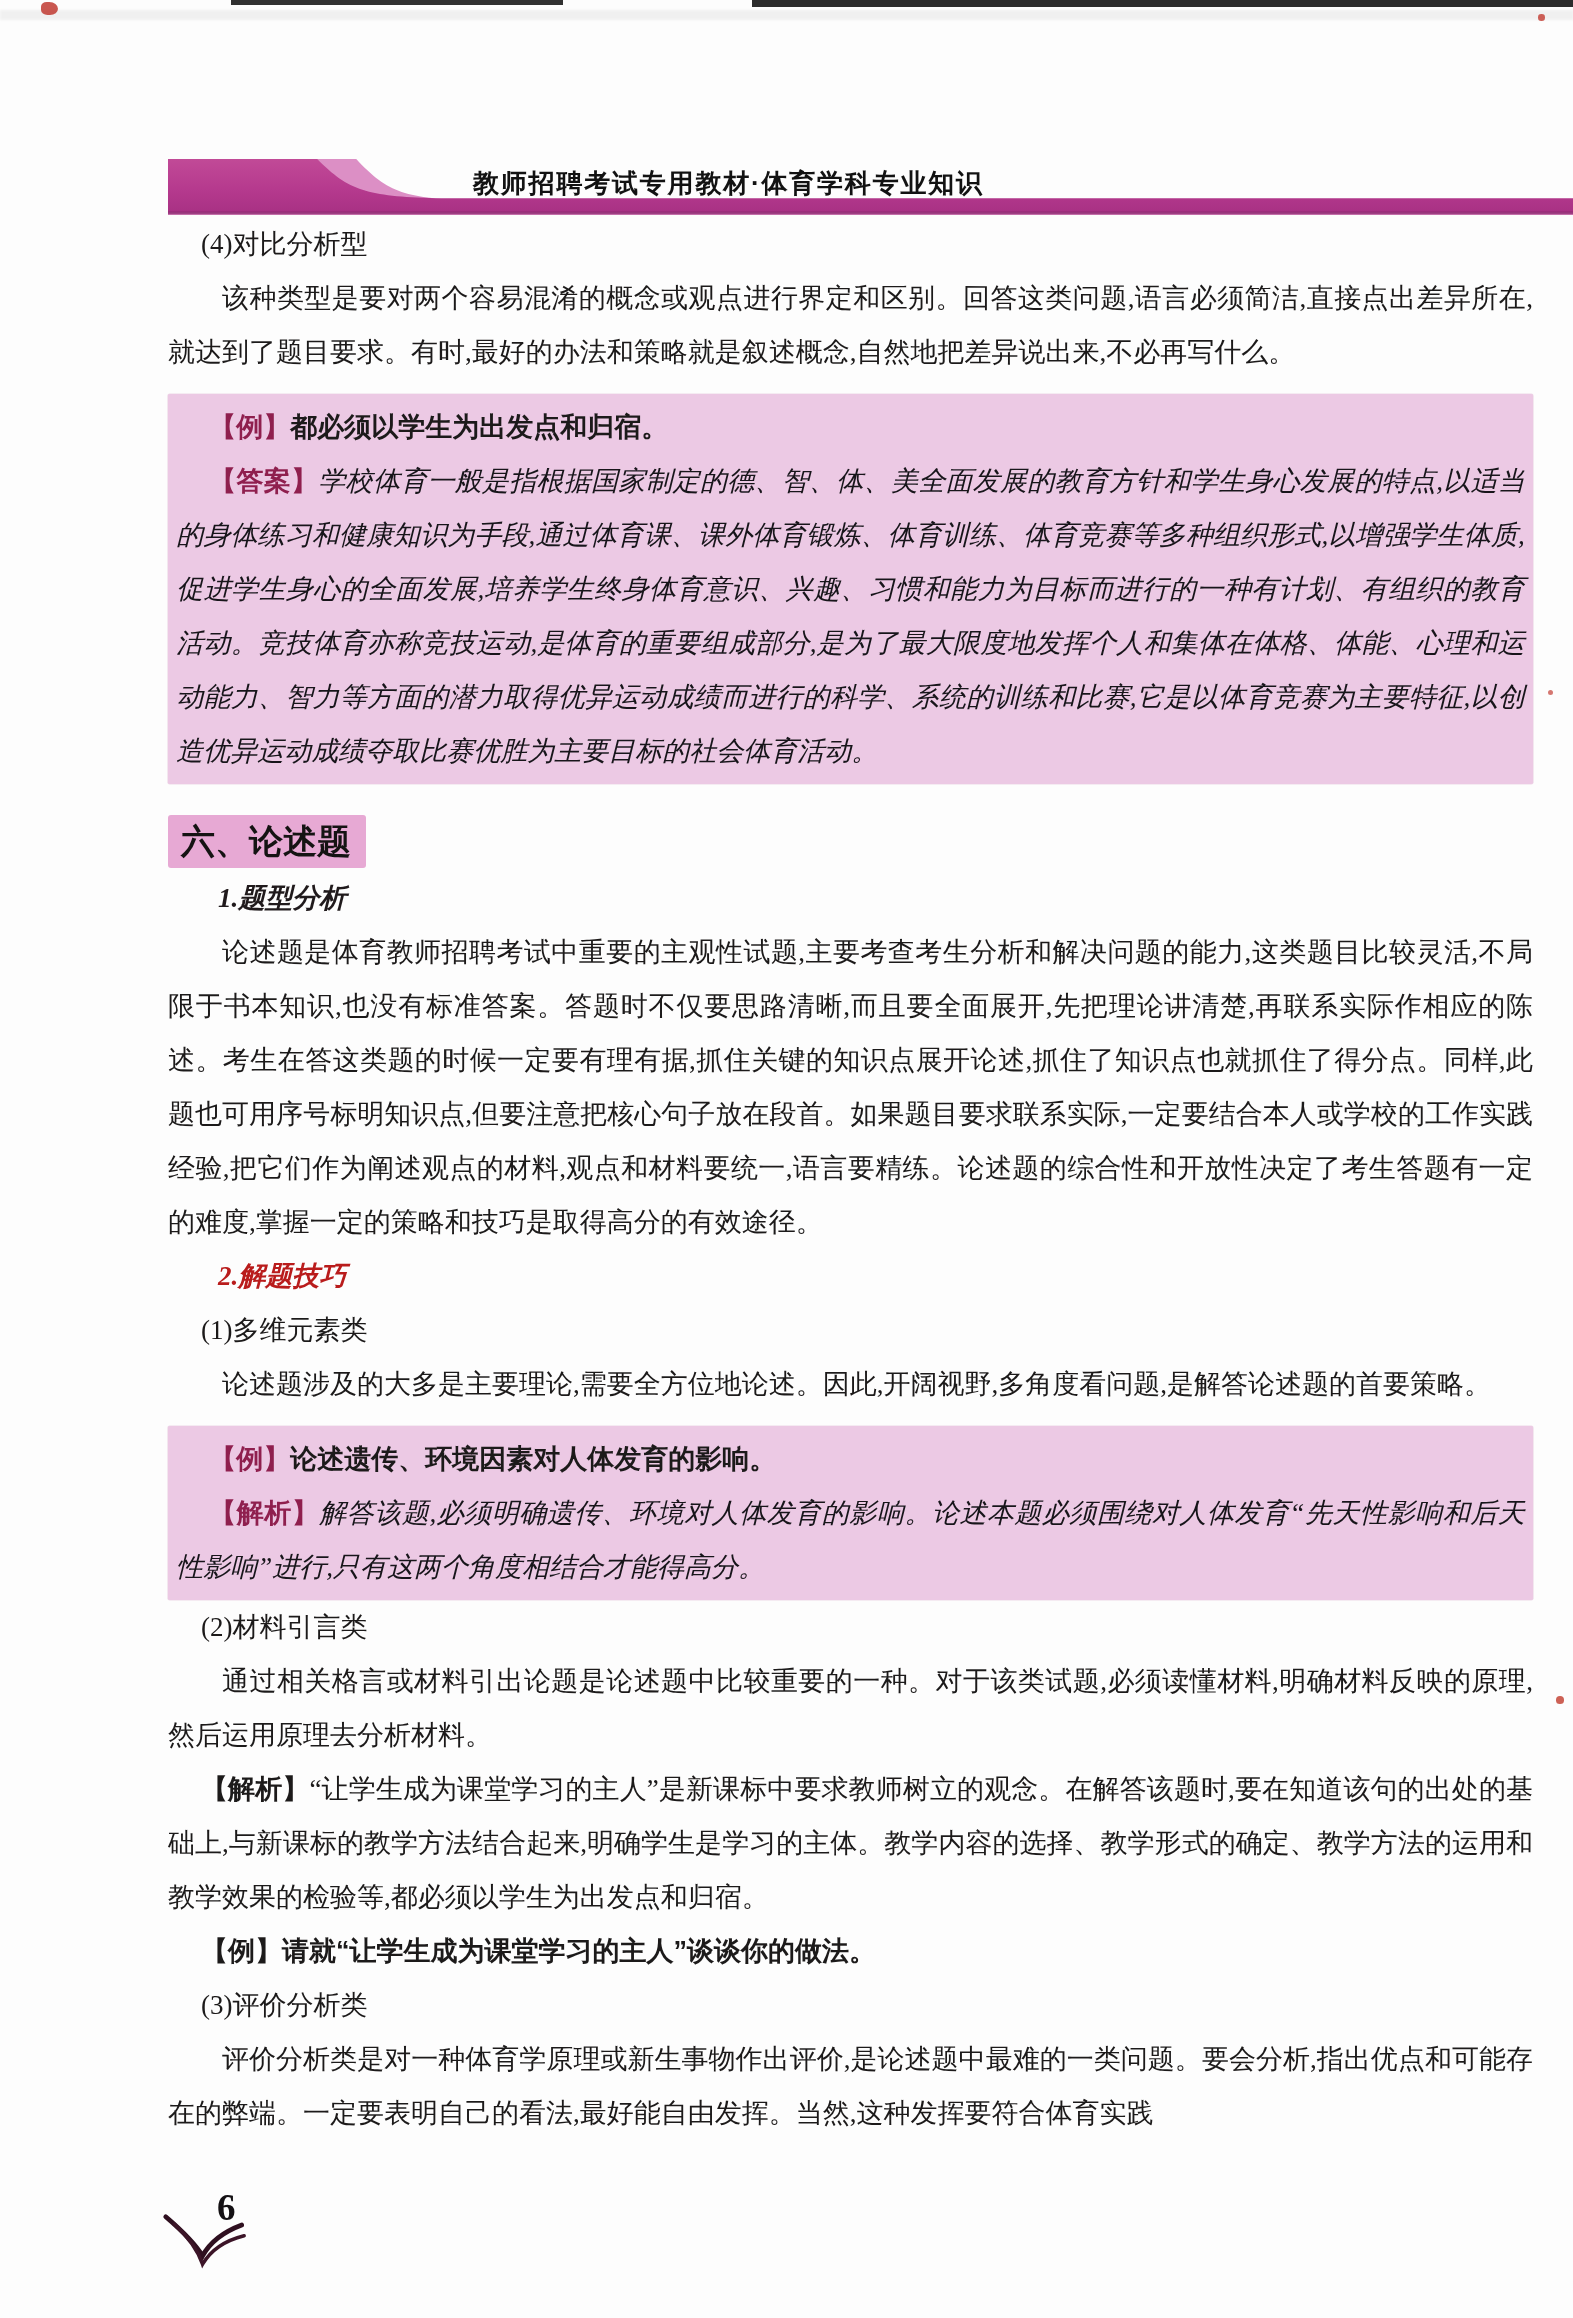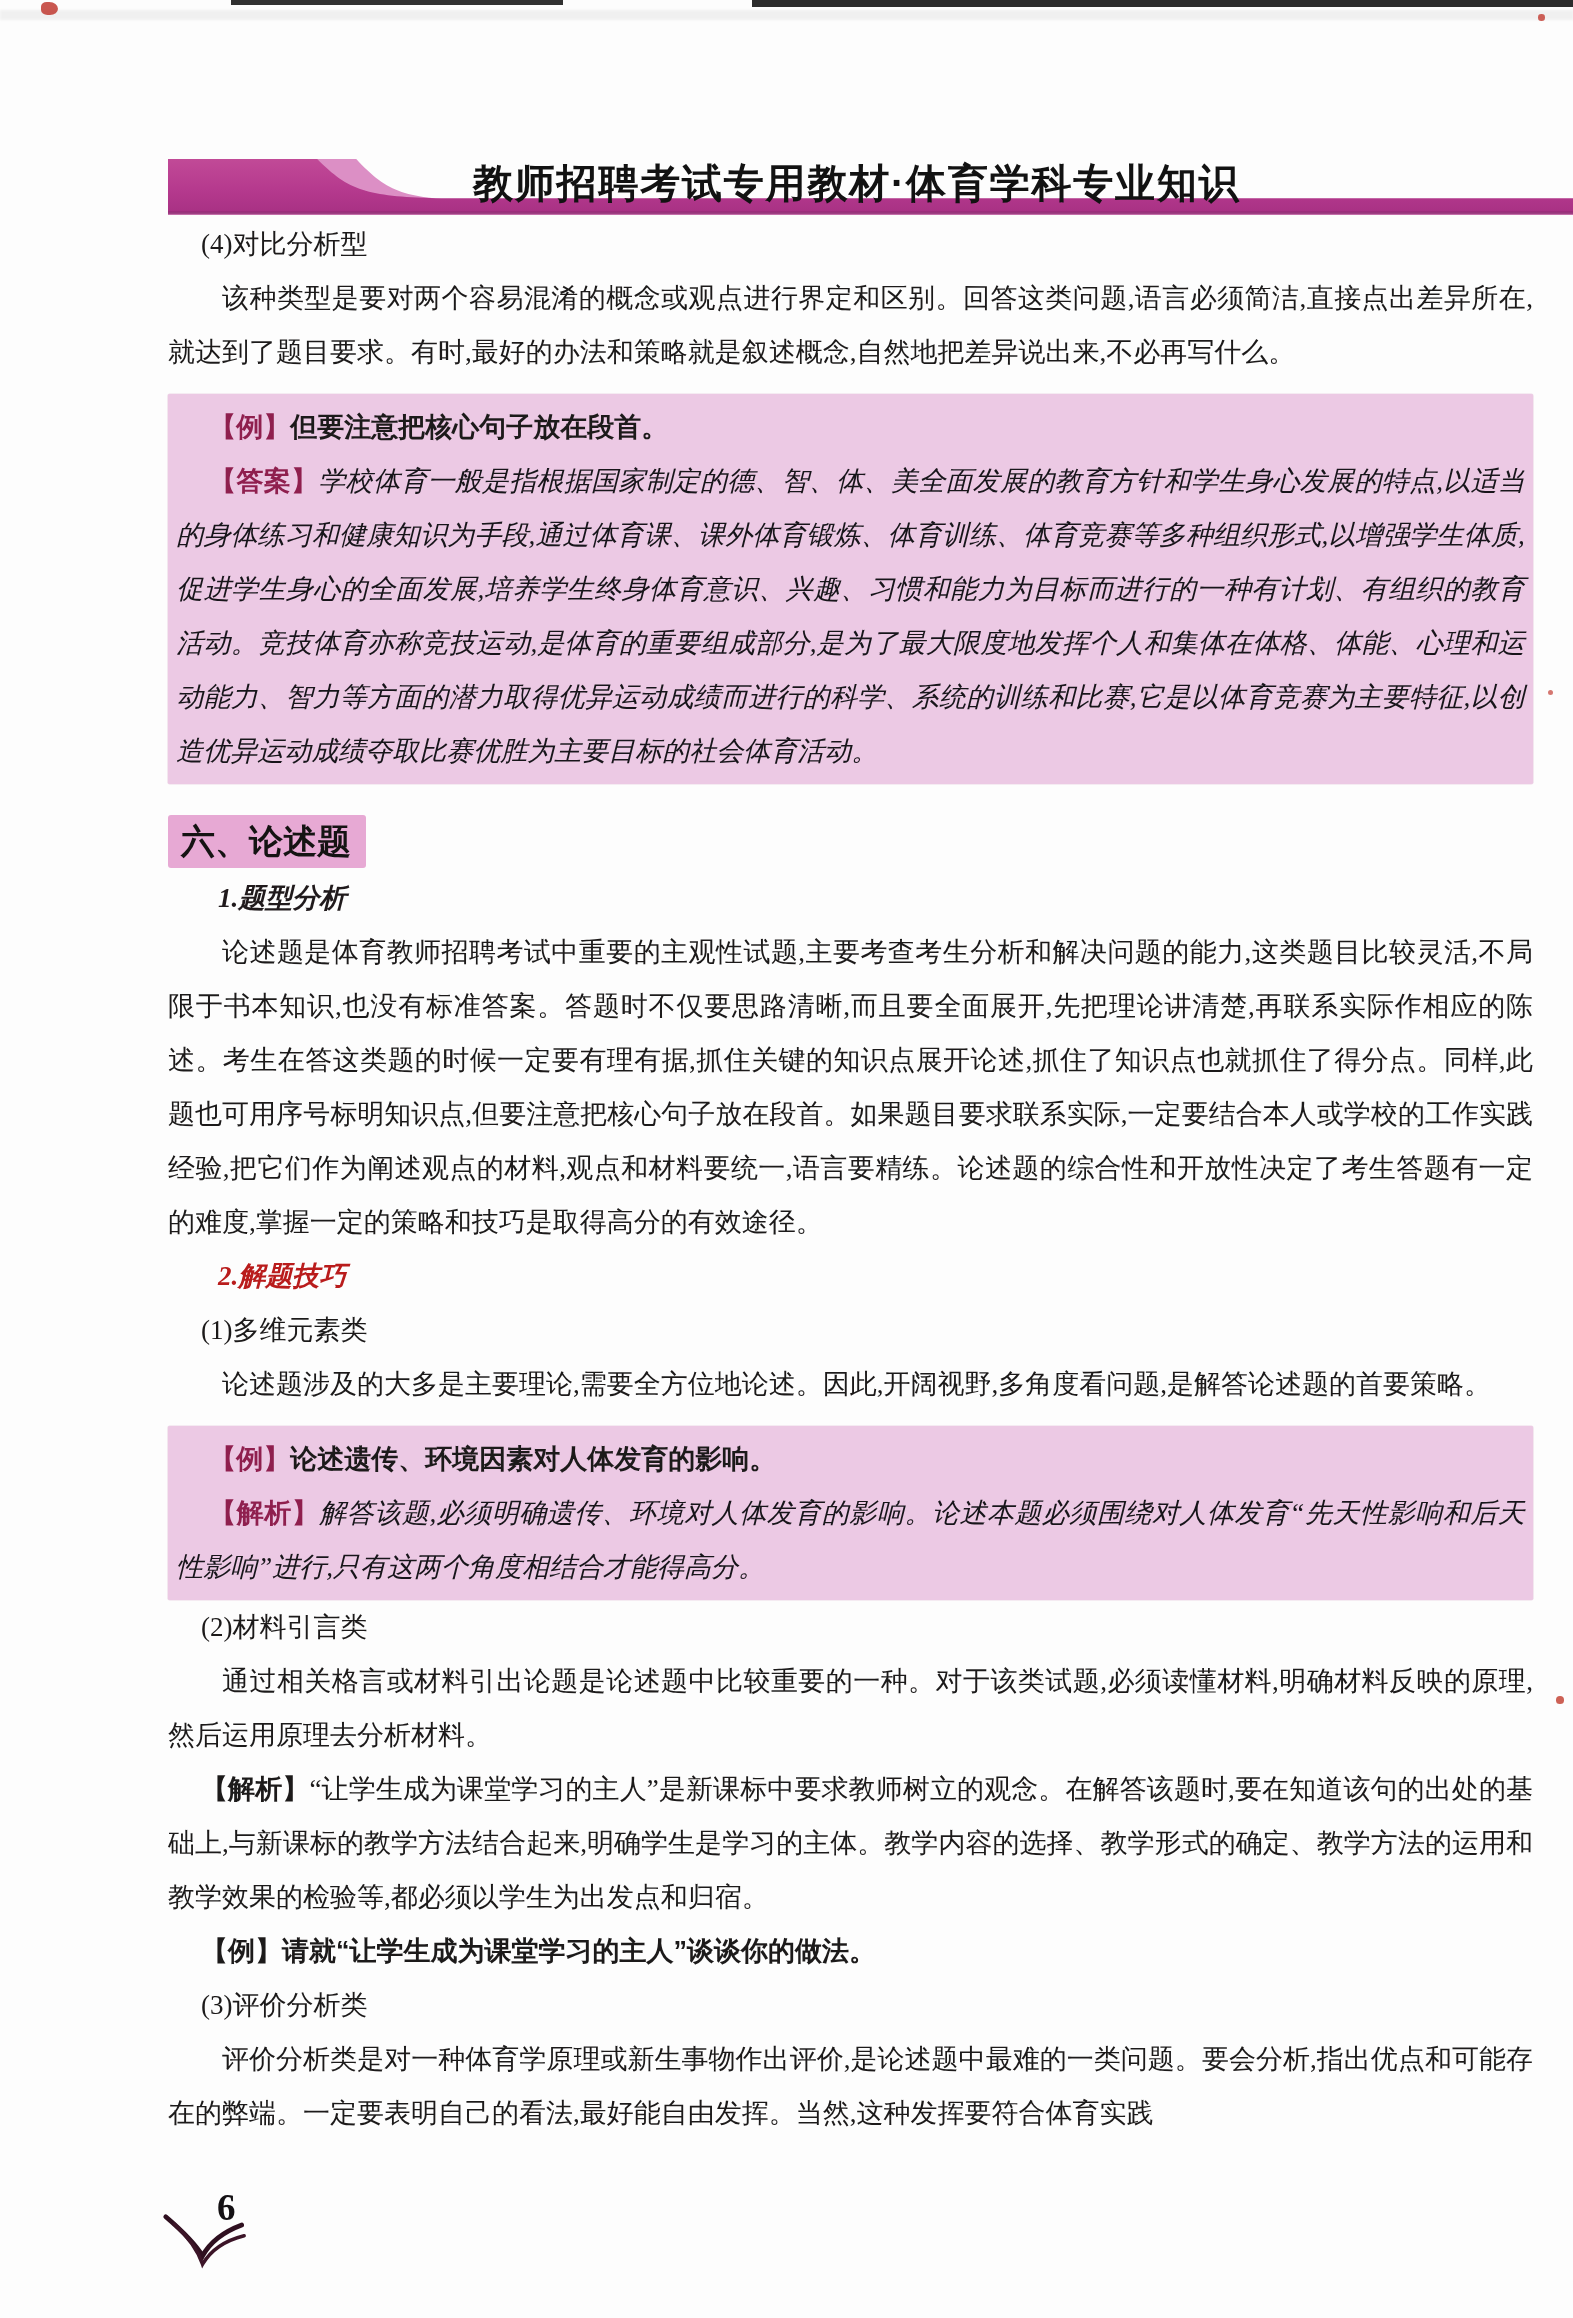--- a/index.html
+++ b/index.html
@@ -23,21 +23,21 @@
   .speck.tr { left: 1538px; top: 14px; width: 6.5px; height: 6.5px; background: #c23a30; opacity: .8; }
   .speck.r1 { left: 1548px; top: 690px; width: 5.3px; height: 5.3px; background: #c74a42; opacity: .75; }
   .speck.r2 { left: 1556px; top: 1696px; width: 7.7px; height: 7.7px; background: #c0392b; opacity: .8; }
 
   
   .header-band { position: absolute; left: 168px; top: 159px; width: 1406px; height: 56px; }
   .header-band svg { display: block; width: 100%; height: 100%; }
   .header-title {
     position: absolute; left: 305px; top: 4.7px;
     font-family: "Liberation Sans", "DejaVu Sans", sans-serif;
-    font-weight: 700; font-size: 40px; line-height: 38px;
+    font-weight: 700; font-size: 26px; line-height: 38px;
     color: #121212; letter-spacing: 1.8px; white-space: nowrap;
   }
 
   
   .content {
     position: absolute; left: 168px; top: 217px; width: 1365px;
     font-size: 27px; line-height: 54px; text-align: justify;
   }
   .content p { margin: 0; }
   .body-par { text-indent: 54px; }
@@ -119,21 +119,21 @@
   </div>
 
   <div class="content">
 
     <p class="num-label">(4)对比分析型</p>
 
     <p class="body-par">该种类型是要对两个容易混淆的概念或观点进行界定和区别。回答这类问题,语言必须简洁,直接点出差异所在,就达到了题目要求。有时,最好的办法和策略就是叙述概念,自然地把差异说出来,不必再写什么。</p>
 
     <div class="pink-box mt-box">
       <div class="inner">
-        <p class="tagged"><span class="tag">【例】</span><span class="hei">但要注意把核心句子放在段首。</span></p>
+        <p class="tagged"><span class="tag">【例】</span><span class="hei">都必须以学生为出发点和归宿。</span></p>
         <p class="tagged"><span class="tag">【答案】</span><span class="kai-body">学校体育一般是指根据国家制定的德、智、体、美全面发展的教育方针和学生身心发展的特点,以适当的身体练习和健康知识为手段,通过体育课、课外体育锻炼、体育训练、体育竞赛等多种组织形式,以增强学生体质,促进学生身心的全面发展,培养学生终身体育意识、兴趣、习惯和能力为目标而进行的一种有计划、有组织的教育活动。竞技体育亦称竞技运动,是体育的重要组成部分,是为了最大限度地发挥个人和集体在体格、体能、心理和运动能力、智力等方面的潜力取得优异运动成绩而进行的科学、系统的训练和比赛,它是以体育竞赛为主要特征,以创造优异运动成绩夺取比赛优胜为主要目标的社会体育活动。</span></p>
       </div>
     </div>
 
     <div>
       <span class="section-banner">六、论述题</span>
     </div>
 
     <p class="kai-head h1 mt-sub">1.题型分析</p>
 

